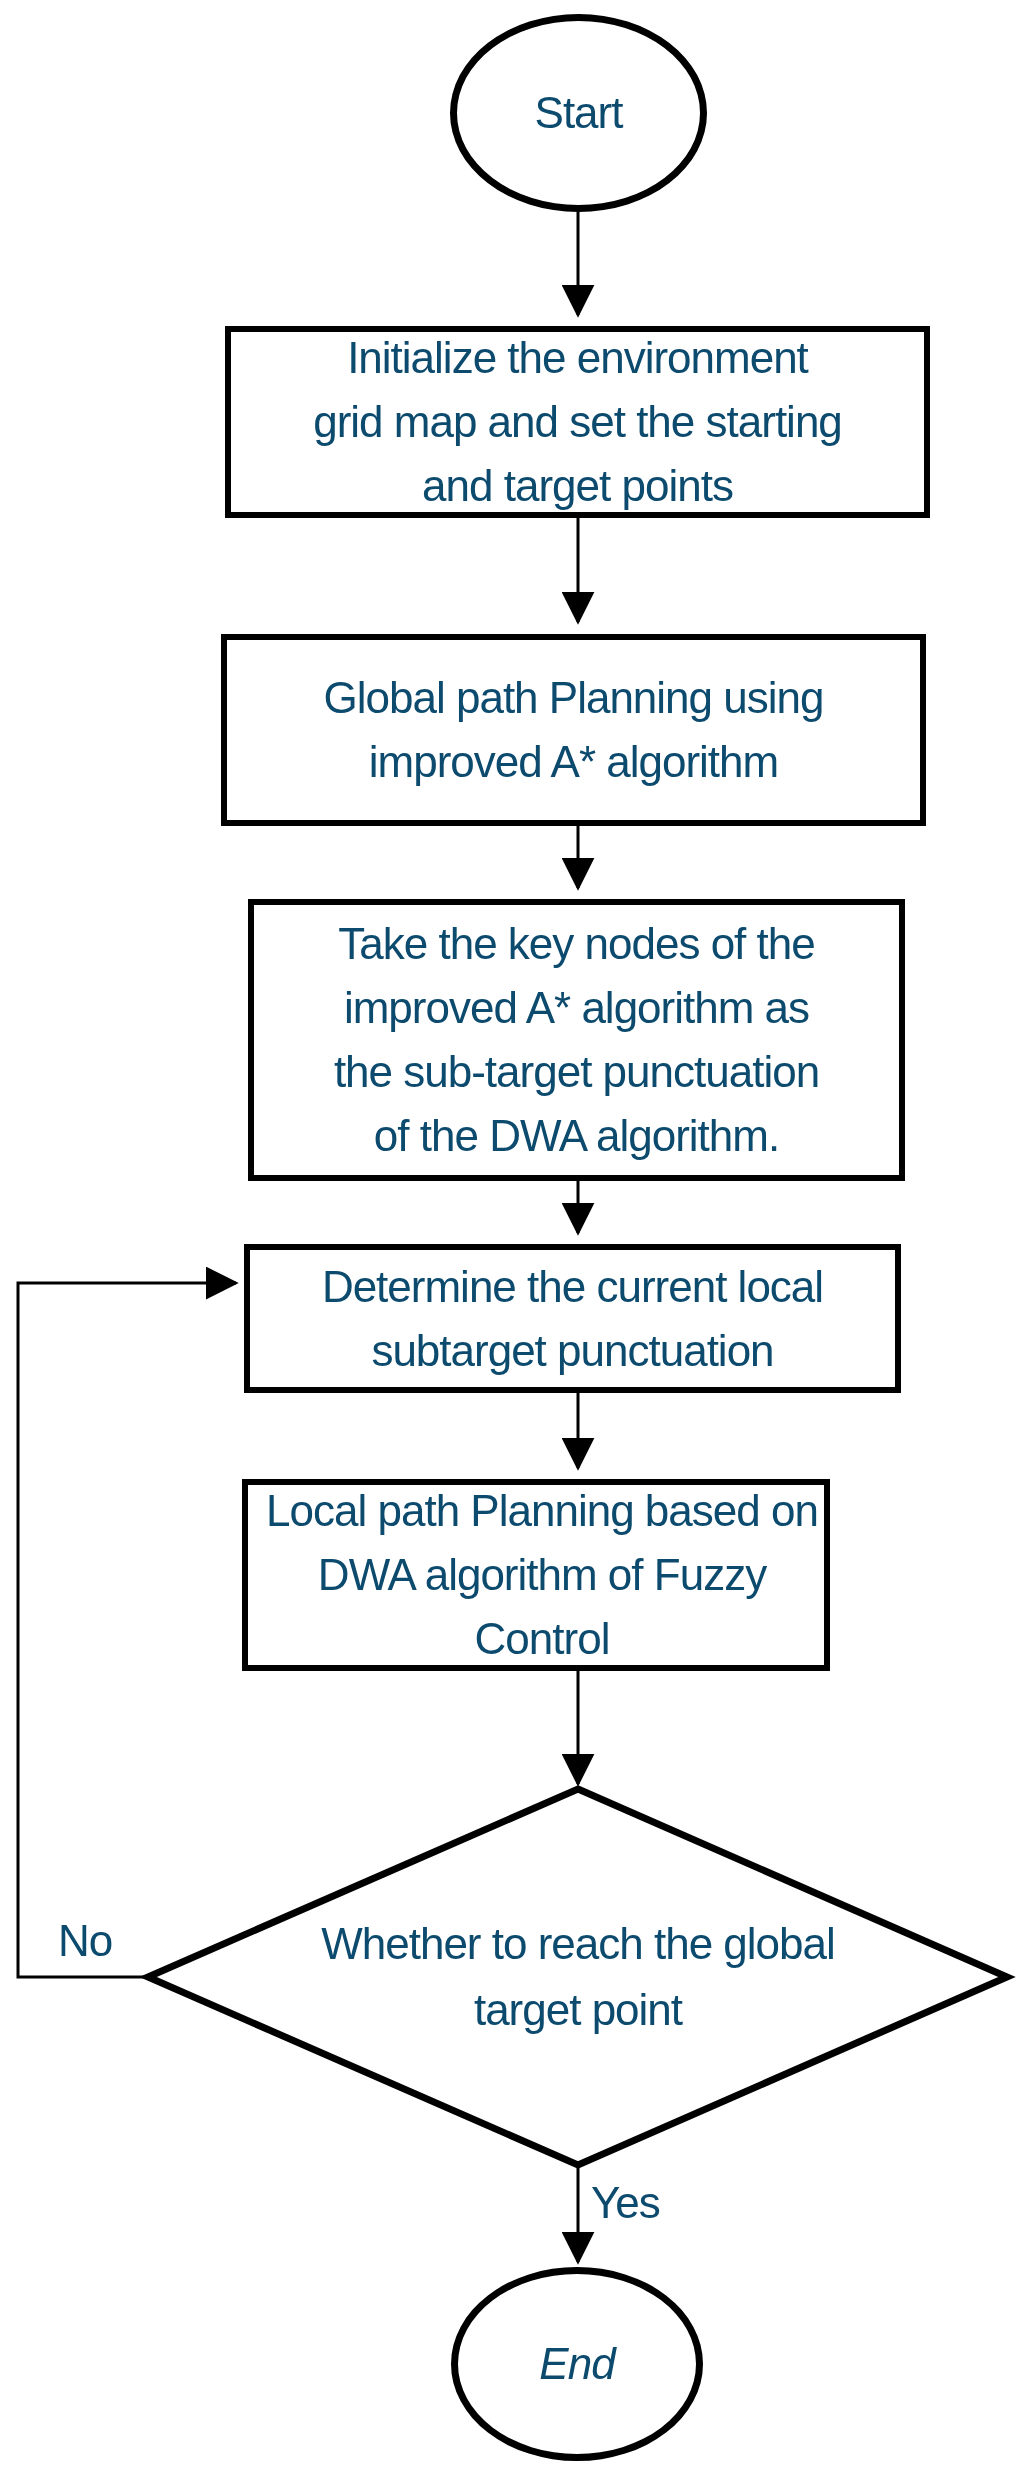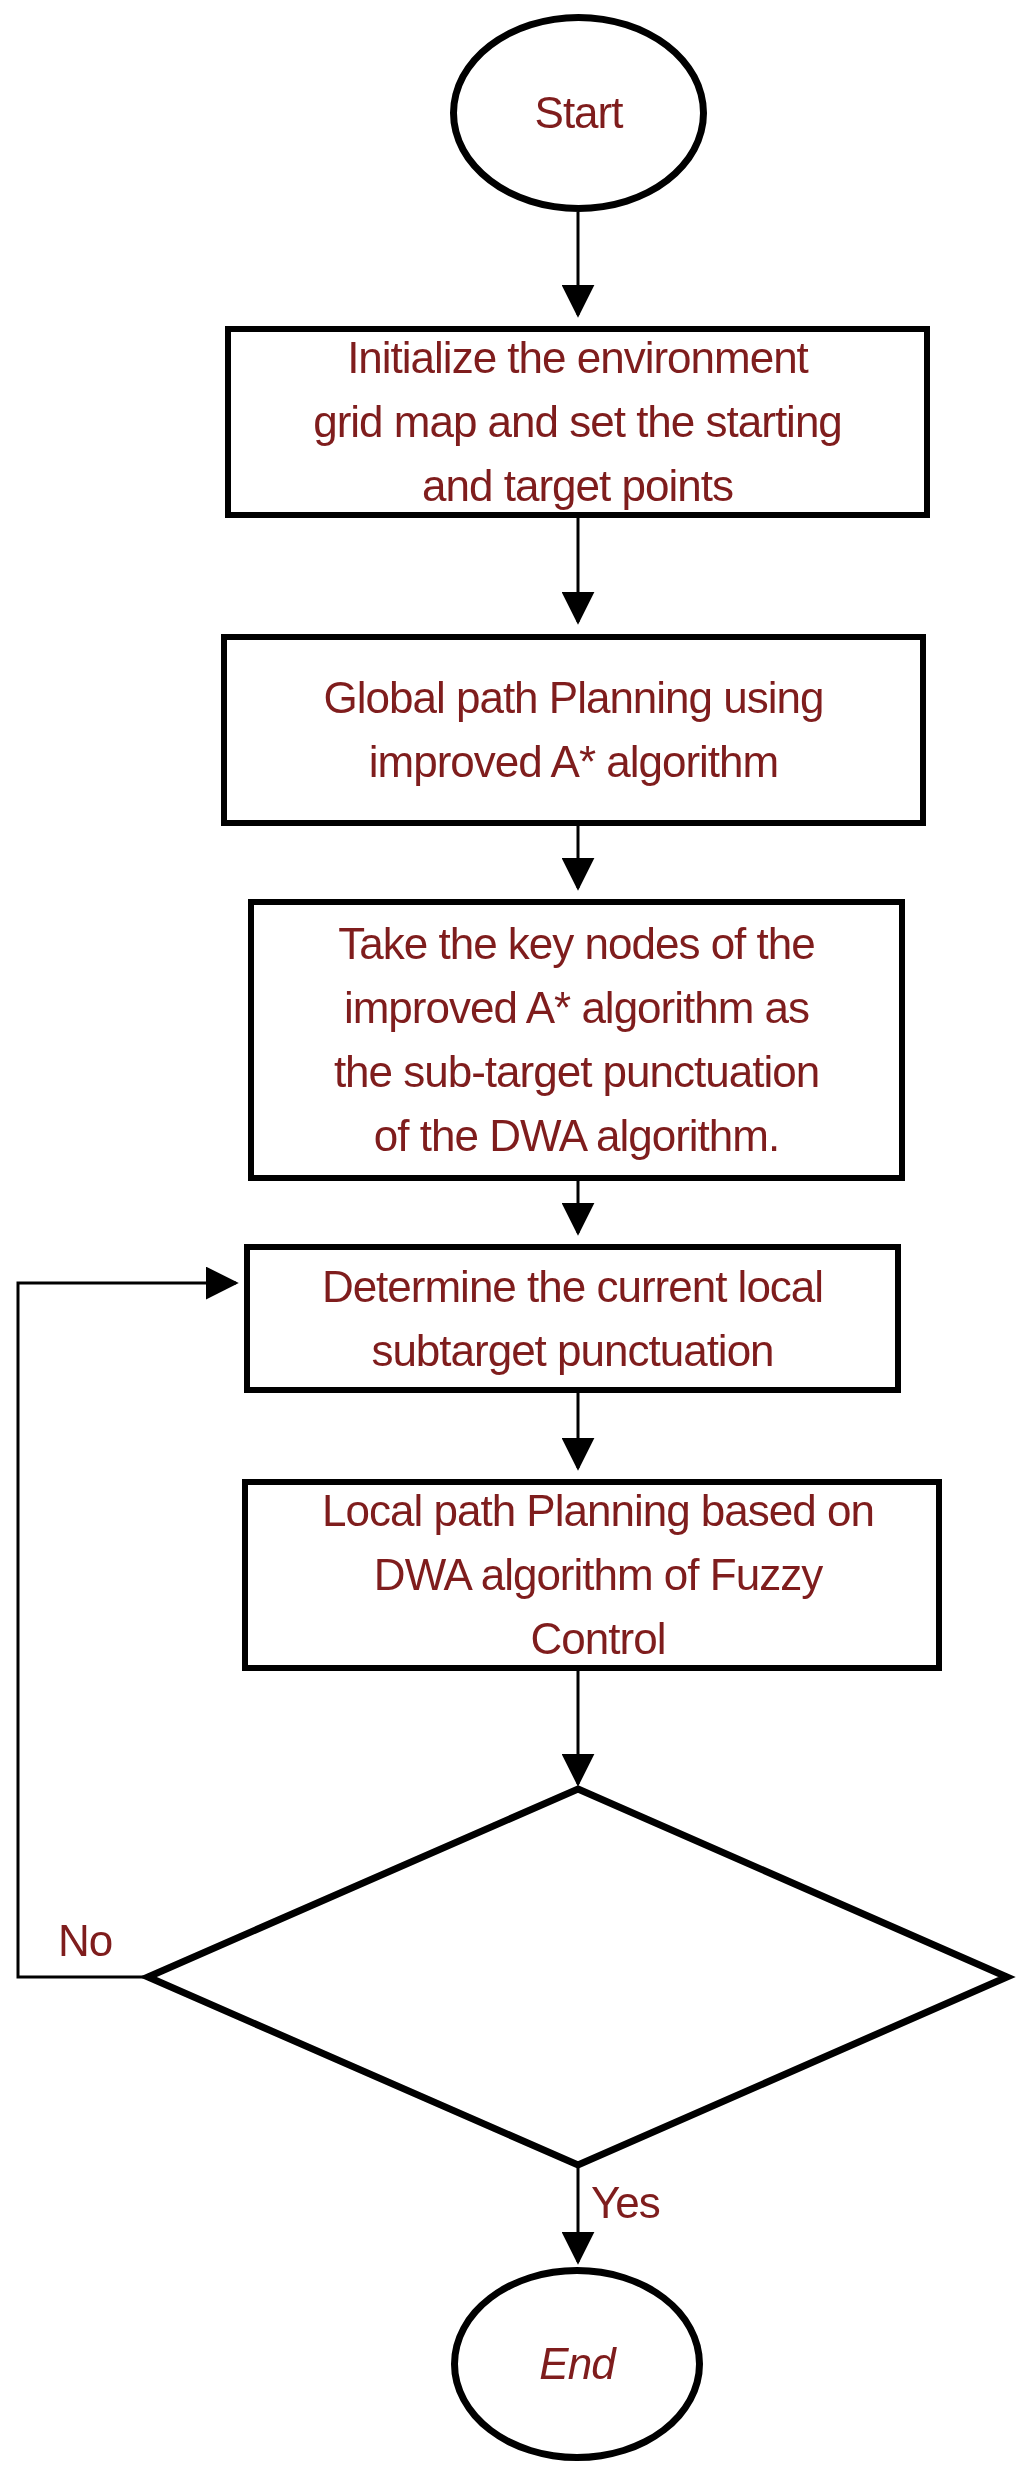--- a/index.html
+++ b/index.html
@@ -6,21 +6,21 @@
     margin: 0;
     padding: 0;
     background: #ffffff;
   }
   .canvas {
     position: relative;
     width: 1026px;
     height: 2481px;
     background: #ffffff;
     font-family: "Liberation Sans", sans-serif;
-    color: #7f1d1d;
+    color: #0c4a6e;
     overflow: hidden;
   }
   .connector-layer {
     position: absolute;
     left: 0;
     top: 0;
     width: 1026px;
     height: 2481px;
   }
   .node {
@@ -107,24 +107,26 @@
 improved A* algorithm</div>
 
   <div class="node shape-rect" style="left:248px; top:893px; width:657px; height:282px;">Take the key nodes of the
 improved A* algorithm as
 the sub-target punctuation
 of the DWA algorithm.</div>
 
   <div class="node shape-rect" style="left:244px; top:1238px; width:657px; height:149px;">Determine the current local
 subtarget punctuation</div>
 
-  <div class="node shape-rect" style="left:242px; top:1473px; width:700px; height:192px;padding-left:12px;">Local path Planning based on
+  <div class="node shape-rect" style="left:242px; top:1473px; width:588px; height:192px;padding-left:12px;">Local path Planning based on
 DWA algorithm of Fuzzy
 Control</div>
 
+  <div class="decision-label" style="left:258px; top:1895px; width:640px; height:164px;">Whether to reach the global
+target point</div>
 
   <div class="node shape-ellipse" style="left:451px; top:2267px; width:252px; height:194px;font-style:italic;">End</div>
 
   <div class="edge-label" style="left:58px; top:1916px;">No</div>
 
   <div class="edge-label" style="left:576px; top:2178px;margin-left:15px;">Yes</div>
 
 </div>
 
 </body></html>

